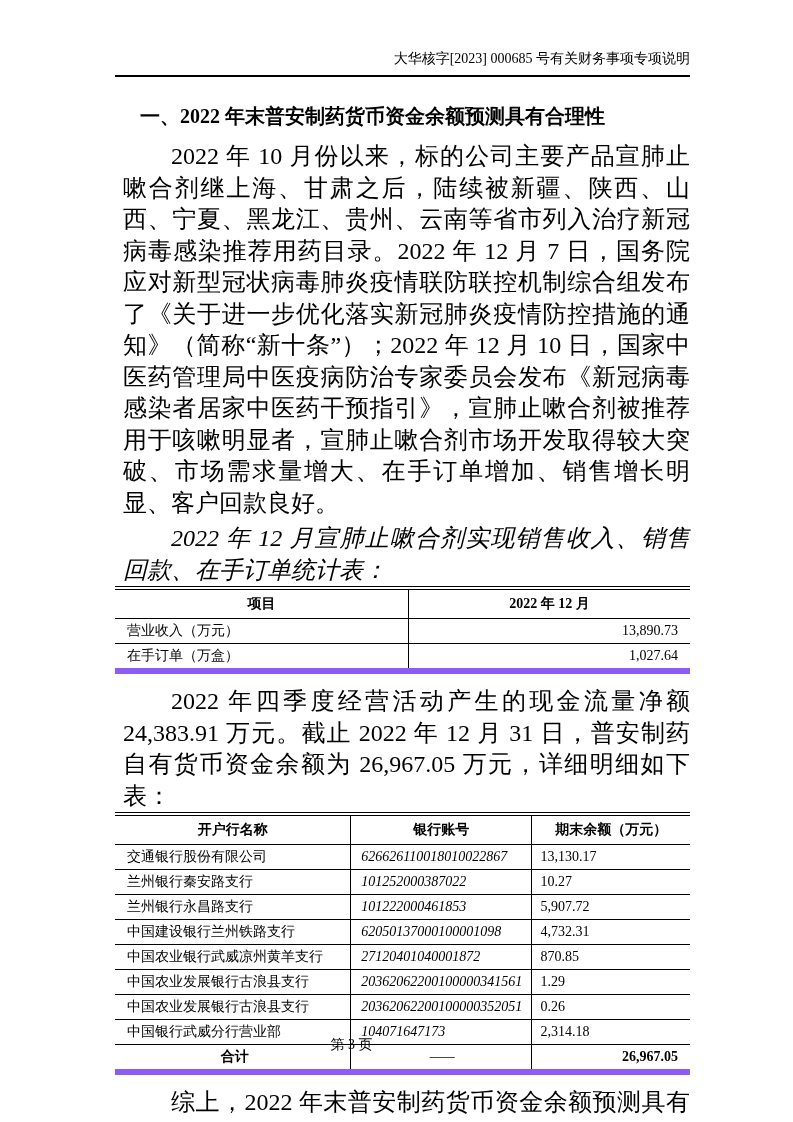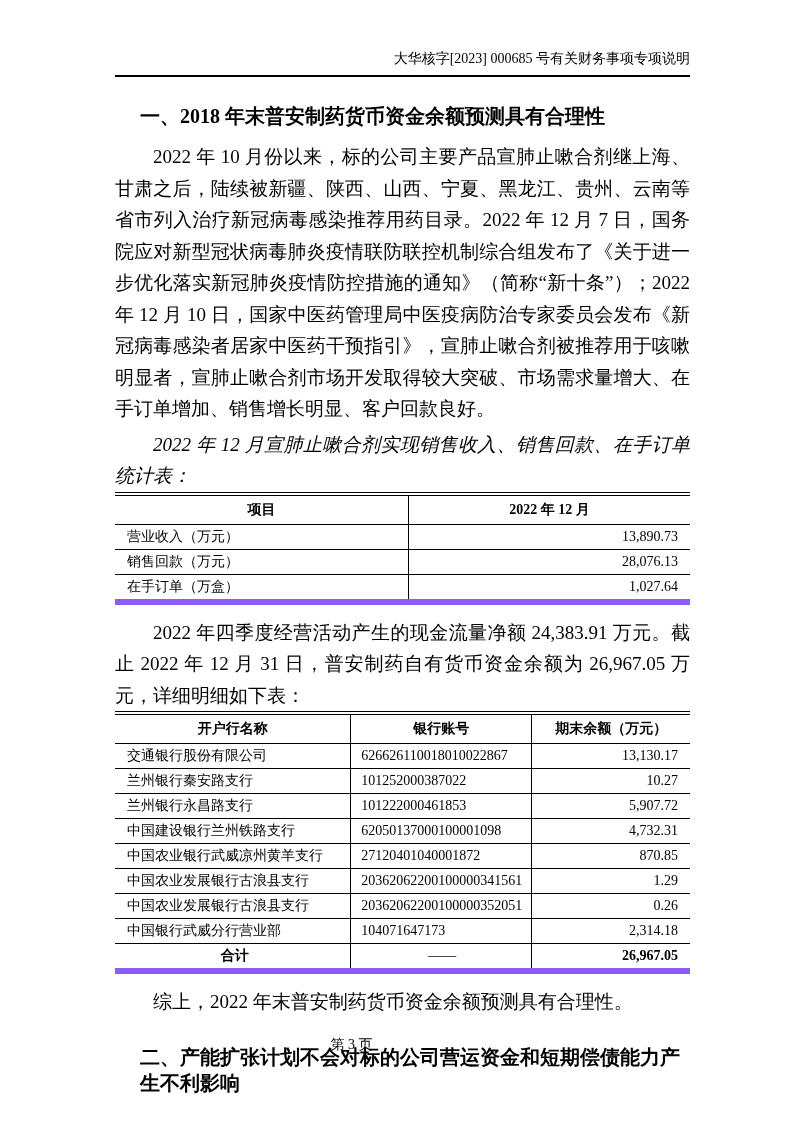--- a/index.html
+++ b/index.html
@@ -26,25 +26,25 @@
     border-bottom: 2px solid #000;
   }
   h2.sec-title {
     font-size: 20px;
     line-height: 26px;
     font-weight: bold;
     margin: 26px 0 0 0;
     padding-left: 25px;
   }
   p.body-para {
-    font-size: 19px;
+    font-size: 24px;
     line-height: 31.5px;
     text-align: justify;
     text-indent: 2em;
-    margin: 12px 0 0 0;
+    margin: 12px 0 0 8px;
   }
   p.lead-line { margin-top: 4px; font-style: italic; }
   table.doc-table {
     width: 100%;
     border-collapse: collapse;
     border-top: 4px double #000;
     border-bottom: 6px solid #8b5cf6;
     font-size: 14px;
   }
   .doc-table th, .doc-table td {
@@ -60,65 +60,61 @@
   
   .table1 col.c1 { width: 51%; }
   .table1 col.c2 { width: 49%; }
   .table1 td:nth-child(1) { text-align: left; padding-left: 12px; }
   .table1 td:nth-child(2) { text-align: right; padding-right: 12px; }
   
   .table2 col.c1 { width: 41%; }
   .table2 col.c2 { width: 31.5%; }
   .table2 col.c3 { width: 27.5%; }
   .table2 td:nth-child(1) { text-align: left; padding-left: 12px; }
-  .table2 td:nth-child(2) { text-align: left; padding-left: 10px; }
-  .table2 td:nth-child(3) { text-align: right; padding-right: 12px; }
+  .table2 td:nth-child(2) { text-align: left; padding-left: 10px; font-style: italic; }
+  .table2 td:nth-child(3) { text-align: left; padding-right: 12px; }
   .table2 tfoot td:nth-child(1) { text-align: center; font-weight: bold; }
   .table2 tfoot td:nth-child(2) { text-align: center; }
   .table2 tfoot td:nth-child(3) { text-align: right; font-weight: bold; }
   .page-footer {
     position: absolute;
     left: 0; top: 1036px;
     width: 703px;
     text-align: center;
     font-size: 14px;
   }
 </style>
 </head>
 <body>
 
 <div class="page">
 
   <div class="doc-header">大华核字[2023] 000685 号有关财务事项专项说明</div>
 
-  <h2 class="sec-title">一、2018 年末普安制药货币资金余额预测具有合理性</h2>
+  <h2 class="sec-title">一、2022 年末普安制药货币资金余额预测具有合理性</h2>
 
   <p class="body-para">2022 年 10 月份以来，标的公司主要产品宣肺止嗽合剂继上海、甘肃之后，陆续被新疆、陕西、山西、宁夏、黑龙江、贵州、云南等省市列入治疗新冠病毒感染推荐用药目录。2022 年 12 月 7 日，国务院应对新型冠状病毒肺炎疫情联防联控机制综合组发布了《关于进一步优化落实新冠肺炎疫情防控措施的通知》（简称“新十条”）；2022 年 12 月 10 日，国家中医药管理局中医疫病防治专家委员会发布《新冠病毒感染者居家中医药干预指引》，宣肺止嗽合剂被推荐用于咳嗽明显者，宣肺止嗽合剂市场开发取得较大突破、市场需求量增大、在手订单增加、销售增长明显、客户回款良好。</p>
 
   <p class="body-para lead-line">2022 年 12 月宣肺止嗽合剂实现销售收入、销售回款、在手订单统计表：</p>
 
   <table class="doc-table table1">
     <colgroup>
         <col class="c1">
         <col class="c2">
       </colgroup>
     <thead>
       <tr>
         <th>项目</th>
         <th>2022 年 12 月</th>
       </tr>
     </thead>
     <tbody>
         <tr>
           <td>营业收入（万元）</td>
           <td>13,890.73</td>
-        </tr>
-        <tr>
-          <td>销售回款（万元）</td>
-          <td>28,076.13</td>
         </tr>
         <tr>
           <td>在手订单（万盒）</td>
           <td>1,027.64</td>
         </tr>
       </tbody>
   </table>
 
   <p class="body-para">2022 年四季度经营活动产生的现金流量净额 24,383.91 万元。截止 2022 年 12 月 31 日，普安制药自有货币资金余额为 26,967.05 万元，详细明细如下表：</p>
 

